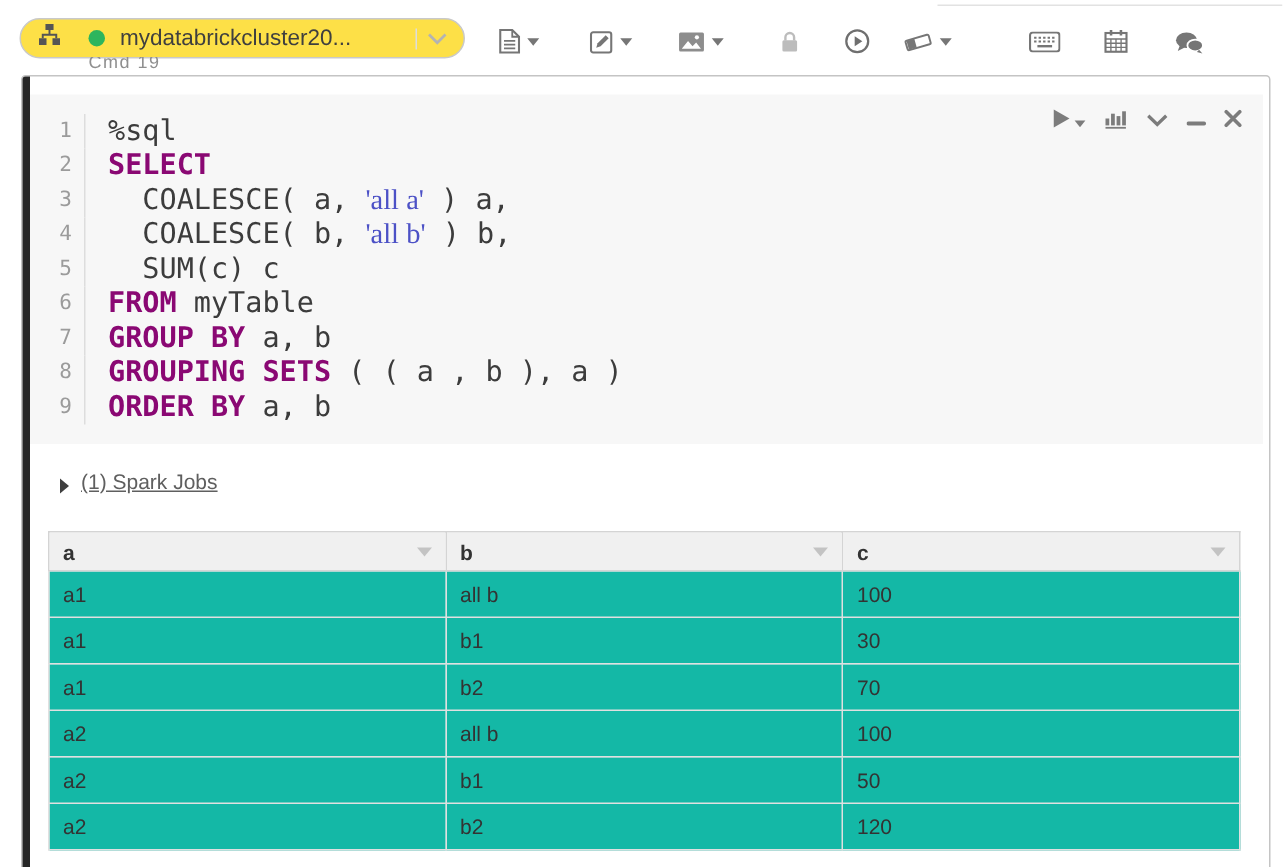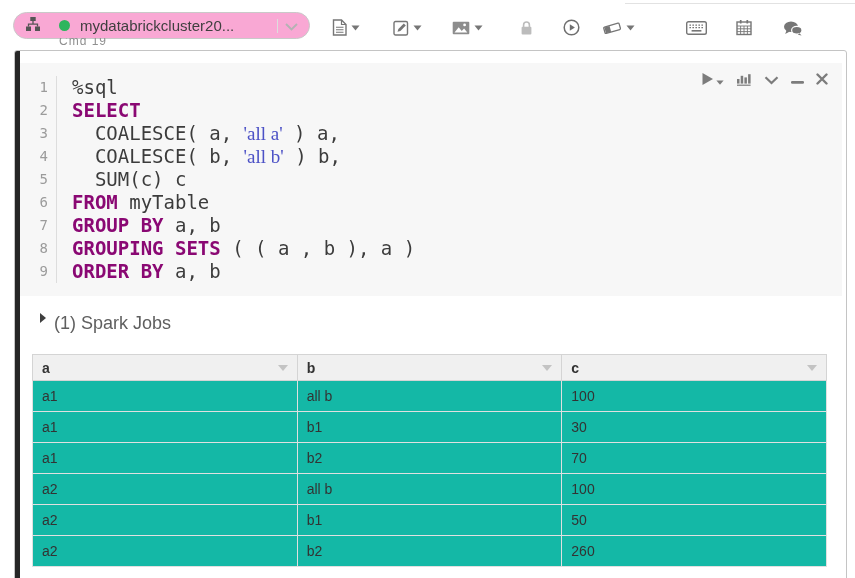--- a/index.html
+++ b/index.html
@@ -10,21 +10,21 @@
   html,body{margin:0;padding:0;}
   body{
     width:855px;height:578px;position:relative;overflow:hidden;background:#fff;
     font-family:"Liberation Sans",sans-serif;
   }
   
   .toolbar{position:absolute;top:0;left:0;right:0;height:50px;background:#fff;}
   .top-edge-line{position:absolute;top:3px;left:625px;right:0;height:1px;background:#e2e2e2;}
   .cluster-pill{
     position:absolute;left:13px;top:12px;width:297px;height:27px;
-    border:1px solid #c9c9c9;border-radius:14px;background:#f9a8d4;
+    border:1px solid #c9c9c9;border-radius:14px;background:#fde047;
     display:flex;align-items:center;padding:0 11px;cursor:pointer;
   }
   .cluster-pill svg{flex:0 0 auto;}
   .status-dot{width:11px;height:11px;border-radius:50%;background:var(--status-green);margin:0 10px 0 18px;flex:0 0 auto;}
   .cluster-name{font-size:15px;color:#3f3f3f;white-space:nowrap;overflow:hidden;flex:1;}
   .pill-sep{width:1px;height:14px;background:#ddd;margin-right:7px;flex:0 0 auto;}
   .tbtn{position:absolute;top:19px;display:flex;align-items:flex-end;gap:4px;cursor:pointer;background:none;border:none;padding:0;}
   
   .cmd-label{position:absolute;left:28px;top:38px;height:11px;overflow:hidden;}
   .cmd-label span{display:block;margin-top:-4px;font-size:12px;color:#8f8f8f;letter-spacing:1px;margin-left:31px;}
@@ -42,22 +42,22 @@
     padding:13px 0;font-family:"DejaVu Sans Mono","Liberation Mono",monospace;
   }
   .code-line{display:flex;height:23px;line-height:23px;}
   .gutter{width:37px;flex:0 0 auto;text-align:right;padding-right:8px;color:#9b9b9b;
     border-right:1px solid #ddd;font-size:14px;}
   .code-text{padding-left:15px;white-space:pre;font-size:19px;color:var(--code-text);}
   .tok-keyword{color:var(--keyword);font-weight:bold;}
   .tok-string{color:var(--string);font-family:Liberation Serif, serif;}
   .tok-plain{color:var(--code-text);}
   
-  .spark-jobs{position:absolute;left:25px;top:262px;display:flex;align-items:flex-start;gap:8px;
-    font-size:18px;color:#5f5f5f;cursor:pointer;}
+  .spark-jobs{position:absolute;left:25px;top:262px;display:flex;align-items:flex-end;gap:8px;
+    font-size:14px;color:#5f5f5f;cursor:pointer;text-decoration:underline;}
   .tri-right{width:0;height:0;border-top:5px solid transparent;border-bottom:5px solid transparent;
     border-left:6px solid #3f3f3f;}
   
   .results-table{position:absolute;left:17px;top:303px;width:795px;border-collapse:collapse;
     font-size:14px;color:#333;table-layout:fixed;}
   .results-table th{
     background:#f0f0f0;border:1px solid #d4d4d4;font-weight:bold;text-align:left;
     padding:4px 24px 4px 9px;height:26px;position:relative;cursor:pointer;
   }
   .results-table td{border:1px solid #e0e0e0;padding:5px 9px;height:31px;background:#14b8a6;}
@@ -338,17 +338,17 @@
           <td>100</td>
         </tr>
         <tr>
           <td>a2</td>
           <td>b1</td>
           <td>50</td>
         </tr>
         <tr>
           <td>a2</td>
           <td>b2</td>
-          <td>260</td>
+          <td>120</td>
         </tr>
       </tbody>
   </table>
 </div>
 
 </body></html>

